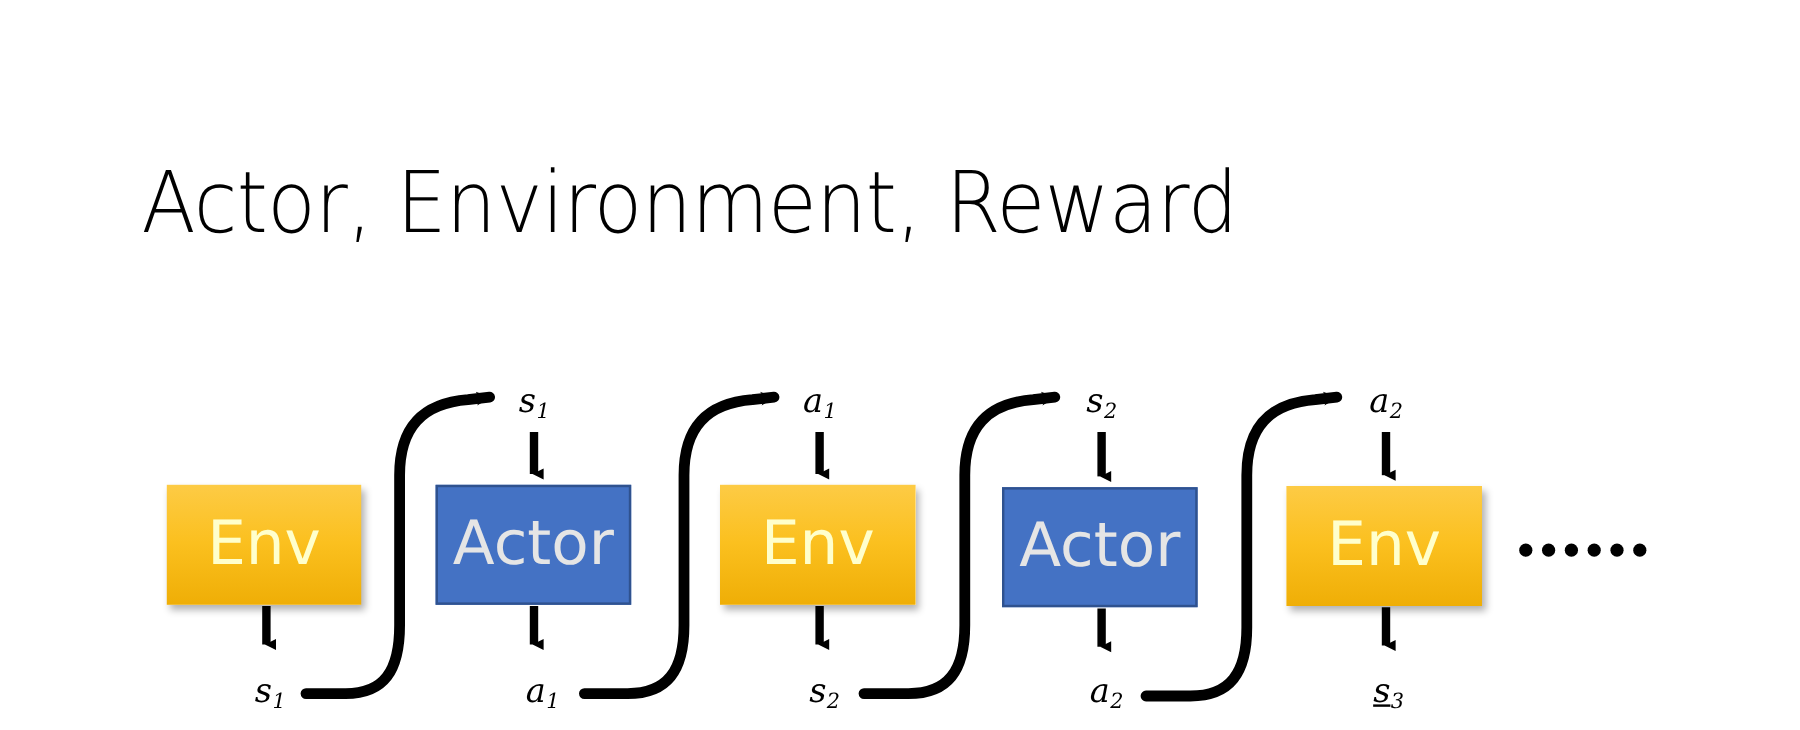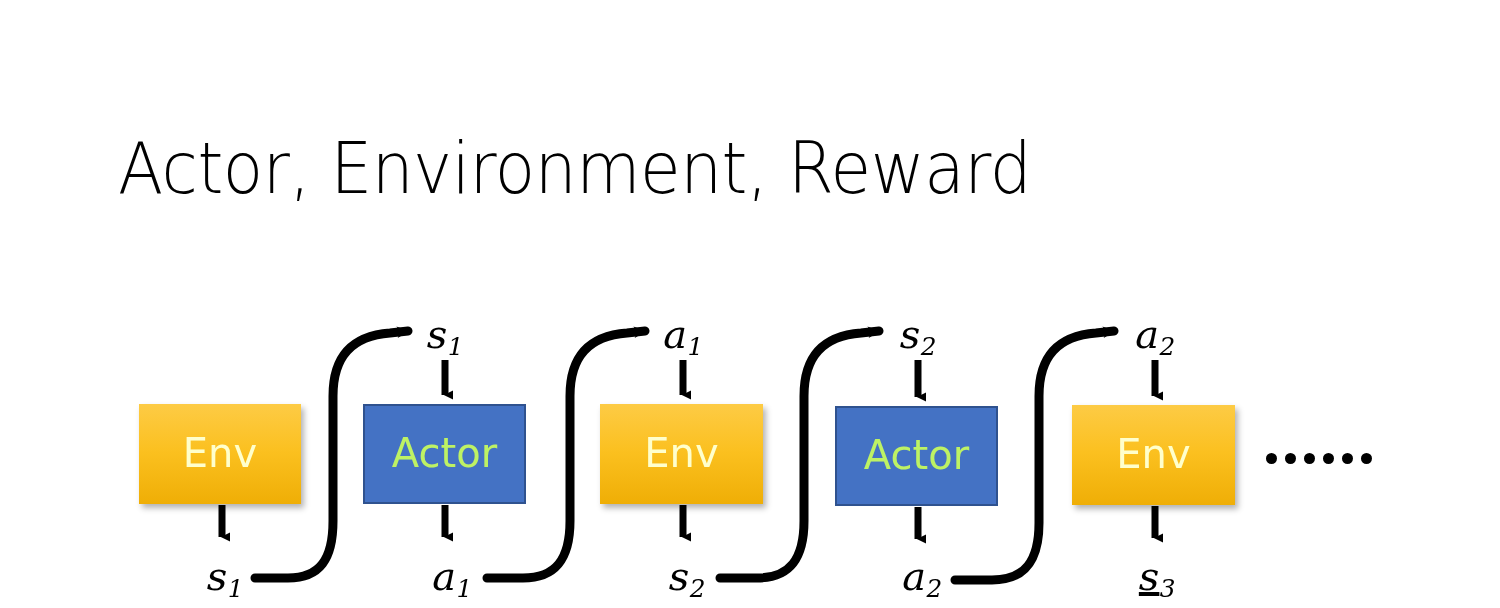--- a/index.html
+++ b/index.html
@@ -58,48 +58,48 @@
 
   
   .node-box {
     position: absolute;
     box-sizing: border-box;
     display: flex;
     align-items: center;
     justify-content: center;
     font-family: "DejaVu Sans", sans-serif;
     font-weight: 400;
-    font-size: 40px;
+    font-size: 51px;
     letter-spacing: 0px;
     line-height: 1;
     user-select: none;
   }
   .node-box.env {
     background: linear-gradient(180deg, #FDCB45 0%, #FBC01F 48%, #EFAE06 100%);
     color: #FFFFCC;
     border: none;
     box-shadow: 3px 4px 6px rgba(0,0,0,0.30);
   }
   .node-box.actor {
     background: #4472C4;
-    color: #bef264;
+    color: #e5e5e5;
     border: 2px solid #2F528F;
     box-shadow: none;
   }
   .node-box .node-label {
     display: block;
     transform: translateY(-1px);
   }
 
   
   .math-label {
     position: absolute;
     font-family: "DejaVu Serif", serif;
     font-style: italic;
-    font-size: 40px;
+    font-size: 28px;
     color: #000000;
     white-space: nowrap;
     user-select: none;
     line-height: 1;
   }
   .math-label sub {
     font-size: 0.62em;
     font-style: italic;
     vertical-align: baseline;
     position: relative;

